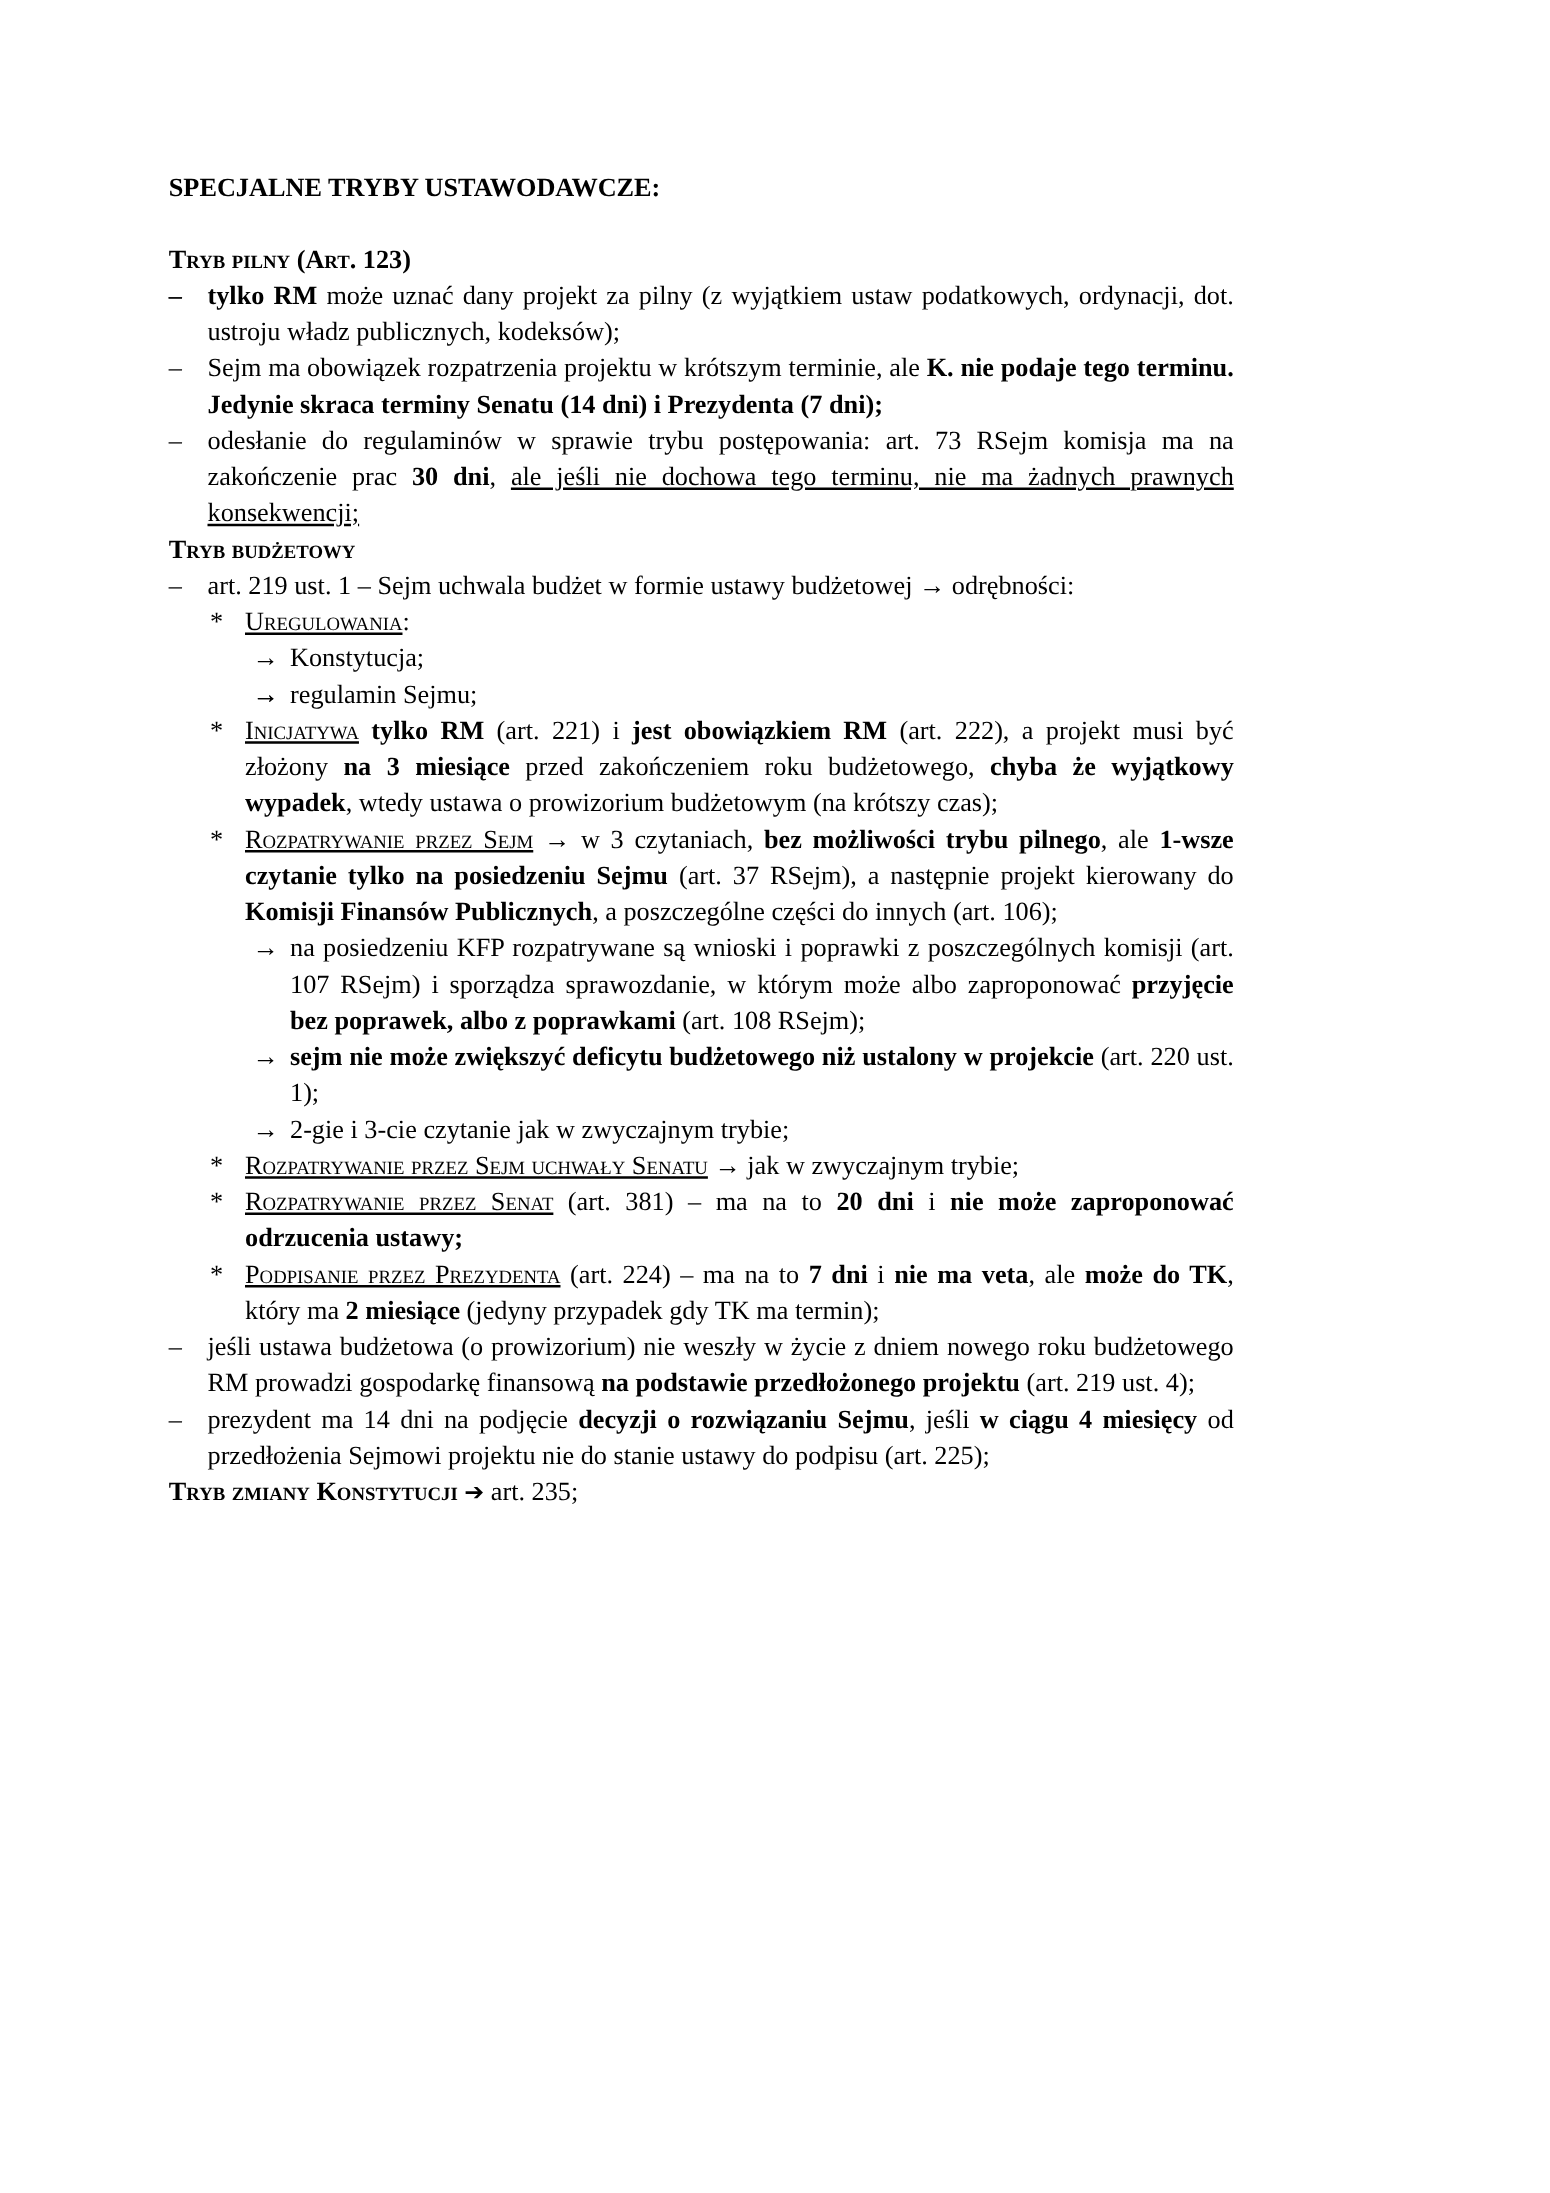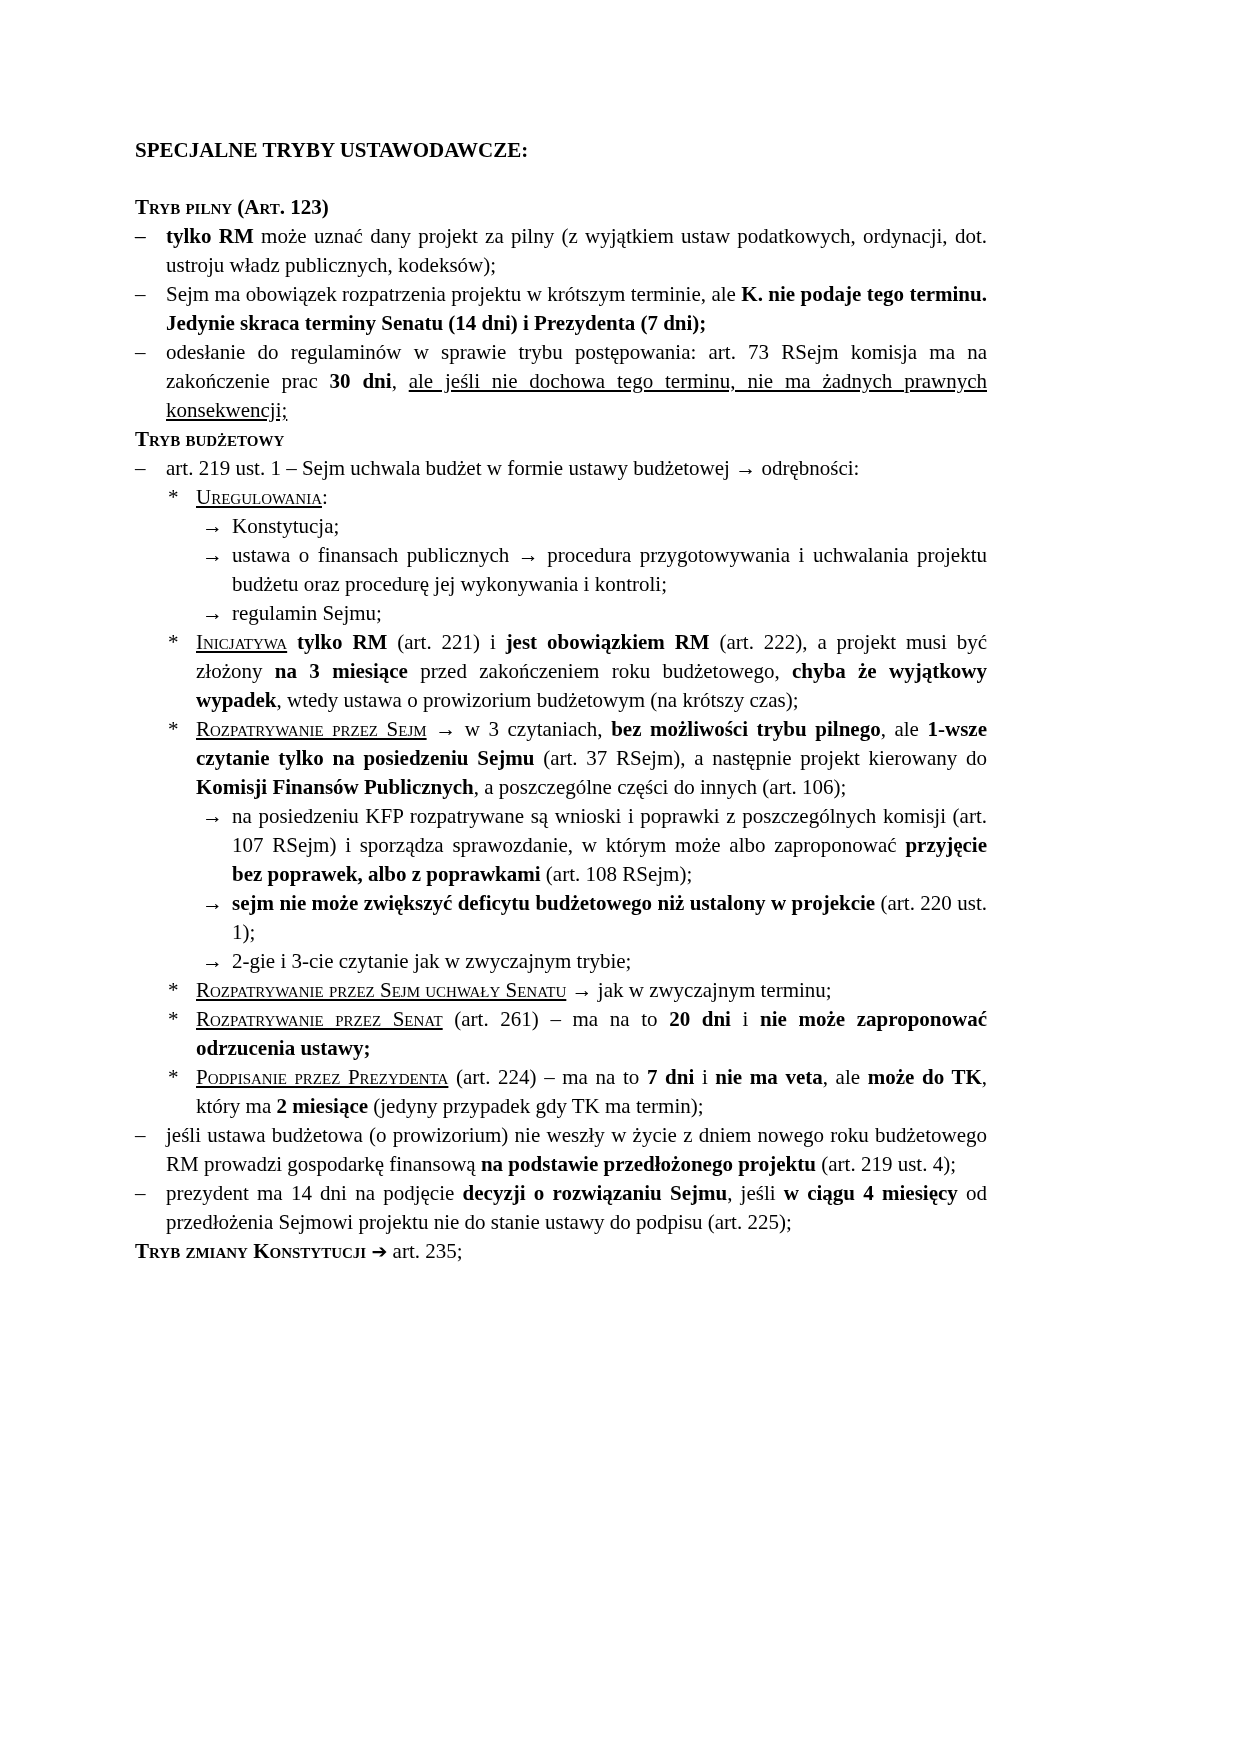--- a/index.html
+++ b/index.html
@@ -55,27 +55,27 @@
       <div class="blk title"><span class="run b">SPECJALNE TRYBY USTAWODAWCZE:</span></div>
       <div class="blk heading"><span class="run b sc">Tryb pilny (Art. 123)</span></div>
       <div class="blk li-dash"><span class="marker">–</span></div>
       <div class="blk li-dash"><span class="marker">–</span><span class="run b">tylko RM</span><span class="run"> może uznać dany projekt za pilny (z wyjątkiem ustaw podatkowych, ordynacji, dot. ustroju władz publicznych, kodeksów);</span></div>
       <div class="blk li-dash"><span class="marker">–</span><span class="run">Sejm ma obowiązek rozpatrzenia projektu w krótszym terminie, ale </span><span class="run b">K. nie podaje tego terminu. Jedynie skraca terminy Senatu (14 dni) i Prezydenta (7 dni);</span></div>
       <div class="blk li-dash"><span class="marker">–</span><span class="run">odesłanie do regulaminów w sprawie trybu postępowania: art. 73 RSejm komisja ma na zakończenie prac </span><span class="run b">30 dni</span><span class="run">, </span><span class="run u">ale jeśli nie dochowa tego terminu, nie ma żadnych prawnych konsekwencji;</span></div>
       <div class="blk heading"><span class="run b sc">Tryb budżetowy</span></div>
       <div class="blk li-dash"><span class="marker">–</span><span class="run">art. 219 ust. 1 – Sejm uchwala budżet w formie ustawy budżetowej → odrębności:</span></div>
       <div class="blk li-star"><span class="marker">*</span><span class="run u sc">Uregulowania</span><span class="run">:</span></div>
       <div class="blk li-arrow"><span class="marker">→</span><span class="run">Konstytucja;</span></div>
-      <div class="blk li-arrow"><span class="marker">→</span><span class="run">ustawa o finansach publicznych → procedura przygotowywania i uchwalania projektu budżetu oraz procedurę jej wykonywania i kontroli;</span></div>
+      <div class="blk li-arrow"><span class="marker">→</span></div>
       <div class="blk li-arrow"><span class="marker">→</span><span class="run">regulamin Sejmu;</span></div>
       <div class="blk li-star"><span class="marker">*</span><span class="run u sc">Inicjatywa</span><span class="run"> </span><span class="run b">tylko RM</span><span class="run"> (art. 221) i </span><span class="run b">jest obowiązkiem RM</span><span class="run"> (art. 222), a projekt musi być złożony </span><span class="run b">na 3 miesiące</span><span class="run"> przed zakończeniem roku budżetowego, </span><span class="run b">chyba że wyjątkowy wypadek</span><span class="run">, wtedy ustawa o prowizorium budżetowym (na krótszy czas);</span></div>
       <div class="blk li-star"><span class="marker">*</span><span class="run u sc">Rozpatrywanie przez Sejm</span><span class="run"> → w 3 czytaniach, </span><span class="run b">bez możliwości trybu pilnego</span><span class="run">, ale </span><span class="run b">1-wsze czytanie tylko na posiedzeniu Sejmu</span><span class="run"> (art. 37 RSejm), a następnie projekt kierowany do </span><span class="run b">Komisji Finansów Publicznych</span><span class="run">, a poszczególne części do innych (art. 106);</span></div>
       <div class="blk li-arrow"><span class="marker">→</span><span class="run">na posiedzeniu KFP rozpatrywane są wnioski i poprawki z poszczególnych komisji (art. 107 RSejm) i sporządza sprawozdanie, w którym może albo zaproponować </span><span class="run b">przyjęcie bez poprawek, albo z poprawkami</span><span class="run"> (art. 108 RSejm);</span></div>
       <div class="blk li-arrow"><span class="marker">→</span><span class="run b">sejm nie może zwiększyć deficytu budżetowego niż ustalony w projekcie</span><span class="run"> (art. 220 ust. 1);</span></div>
       <div class="blk li-arrow"><span class="marker">→</span><span class="run">2-gie i 3-cie czytanie jak w zwyczajnym trybie;</span></div>
-      <div class="blk li-star"><span class="marker">*</span><span class="run u sc">Rozpatrywanie przez Sejm uchwały Senatu</span><span class="run"> → jak w zwyczajnym terminu;</span></div>
-      <div class="blk li-star"><span class="marker">*</span><span class="run u sc">Rozpatrywanie przez Senat</span><span class="run"> (art. 261) – ma na to </span><span class="run b">20 dni</span><span class="run"> i </span><span class="run b">nie może zaproponować odrzucenia ustawy;</span></div>
+      <div class="blk li-star"><span class="marker">*</span><span class="run u sc">Rozpatrywanie przez Sejm uchwały Senatu</span><span class="run"> → jak w zwyczajnym trybie;</span></div>
+      <div class="blk li-star"><span class="marker">*</span><span class="run u sc">Rozpatrywanie przez Senat</span><span class="run"> (art. 381) – ma na to </span><span class="run b">20 dni</span><span class="run"> i </span><span class="run b">nie może zaproponować odrzucenia ustawy;</span></div>
       <div class="blk li-star"><span class="marker">*</span><span class="run u sc">Podpisanie przez Prezydenta</span><span class="run"> (art. 224) – ma na to </span><span class="run b">7 dni</span><span class="run"> i </span><span class="run b">nie ma veta</span><span class="run">, ale </span><span class="run b">może do TK</span><span class="run">, który ma </span><span class="run b">2 miesiące</span><span class="run"> (jedyny przypadek gdy TK ma termin);</span></div>
       <div class="blk li-dash"><span class="marker">–</span><span class="run">jeśli ustawa budżetowa (o prowizorium) nie weszły w życie z dniem nowego roku budżetowego RM prowadzi gospodarkę finansową </span><span class="run b">na podstawie przedłożonego projektu</span><span class="run"> (art. 219 ust. 4);</span></div>
       <div class="blk li-dash"><span class="marker">–</span><span class="run">prezydent ma 14 dni na podjęcie </span><span class="run b">decyzji o rozwiązaniu Sejmu</span><span class="run">, jeśli </span><span class="run b">w ciągu 4 miesięcy</span><span class="run"> od przedłożenia Sejmowi projektu nie do stanie ustawy do podpisu (art. 225);</span></div>
       <div class="blk heading"><span class="run b sc">Tryb zmiany Konstytucji</span><span class="run"> </span><span class="run b ga">➔</span><span class="run"> art. 235;</span></div>
     </div>
 </div>
 
 </body></html>

